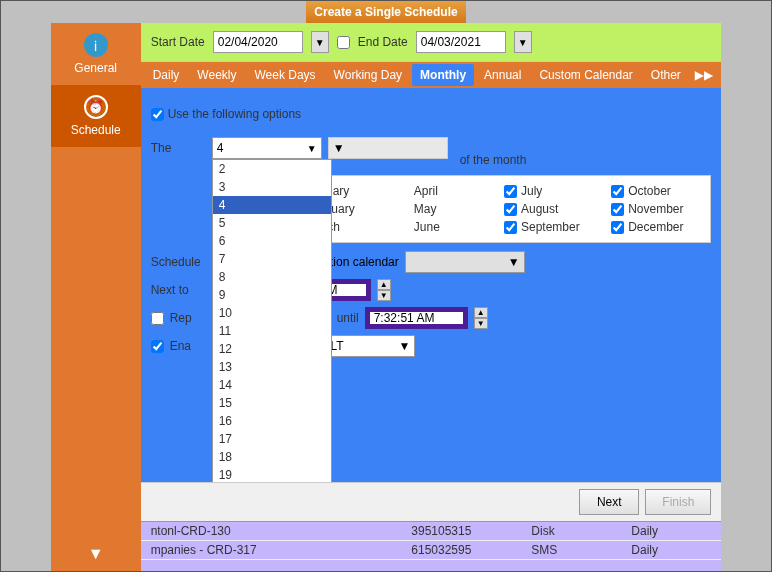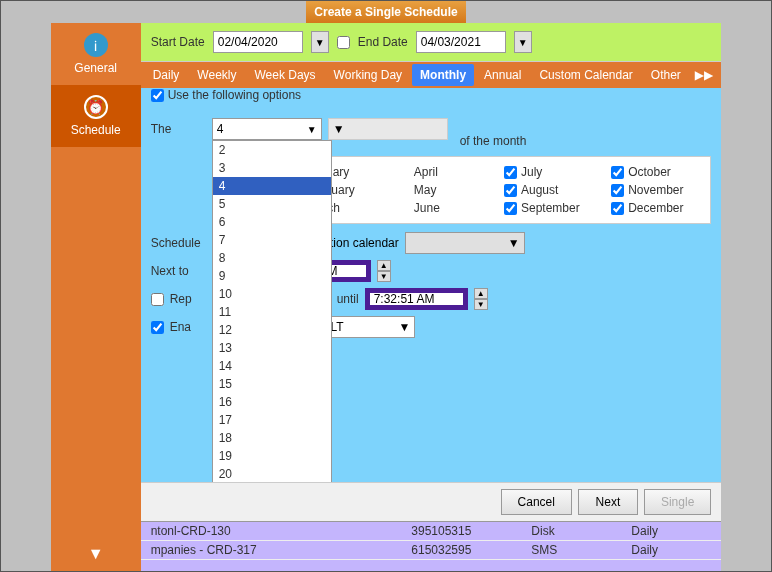--- a/index.html
+++ b/index.html
@@ -132,22 +132,22 @@
     .tab-more {
       color: white;
       margin-left: auto;
       padding: 4px;
       cursor: pointer;
     }
 
     
     .form-area {
       flex: 1;
-      background: #7dd3fc;
-      padding: 0 10px;
+      background: #3b82f6;
+      padding: 19px 10px;
       position: relative;
       overflow: hidden;
     }
 
     .use-following {
       display: flex;
       align-items: center;
       gap: 4px;
       margin-bottom: 8px;
     }
@@ -571,23 +571,22 @@
           <span class="row-label">Ena</span>
           <span class="execute-label">cute it on</span>
           <div class="default-dropdown">
             <span>DEFAULT</span>
             <span>▼</span>
           </div>
         </div>
       </div>
 
       <div class="button-row">
-        <button class="btn">Cancel</button>
         <button class="btn">Next</button>
-        <button class="btn disabled">Single</button>
+        <button class="btn disabled">Finish</button>
       </div>
 
       <div class="bottom-table">
         <div class="table-row-item">
           <span class="table-cell">ntonl-CRD-130</span>
           <span class="table-cell medium">395105315</span>
           <span class="table-cell narrow">Disk</span>
           <span class="table-cell narrow">Daily</span>
         </div>
         <div class="table-row-item">

